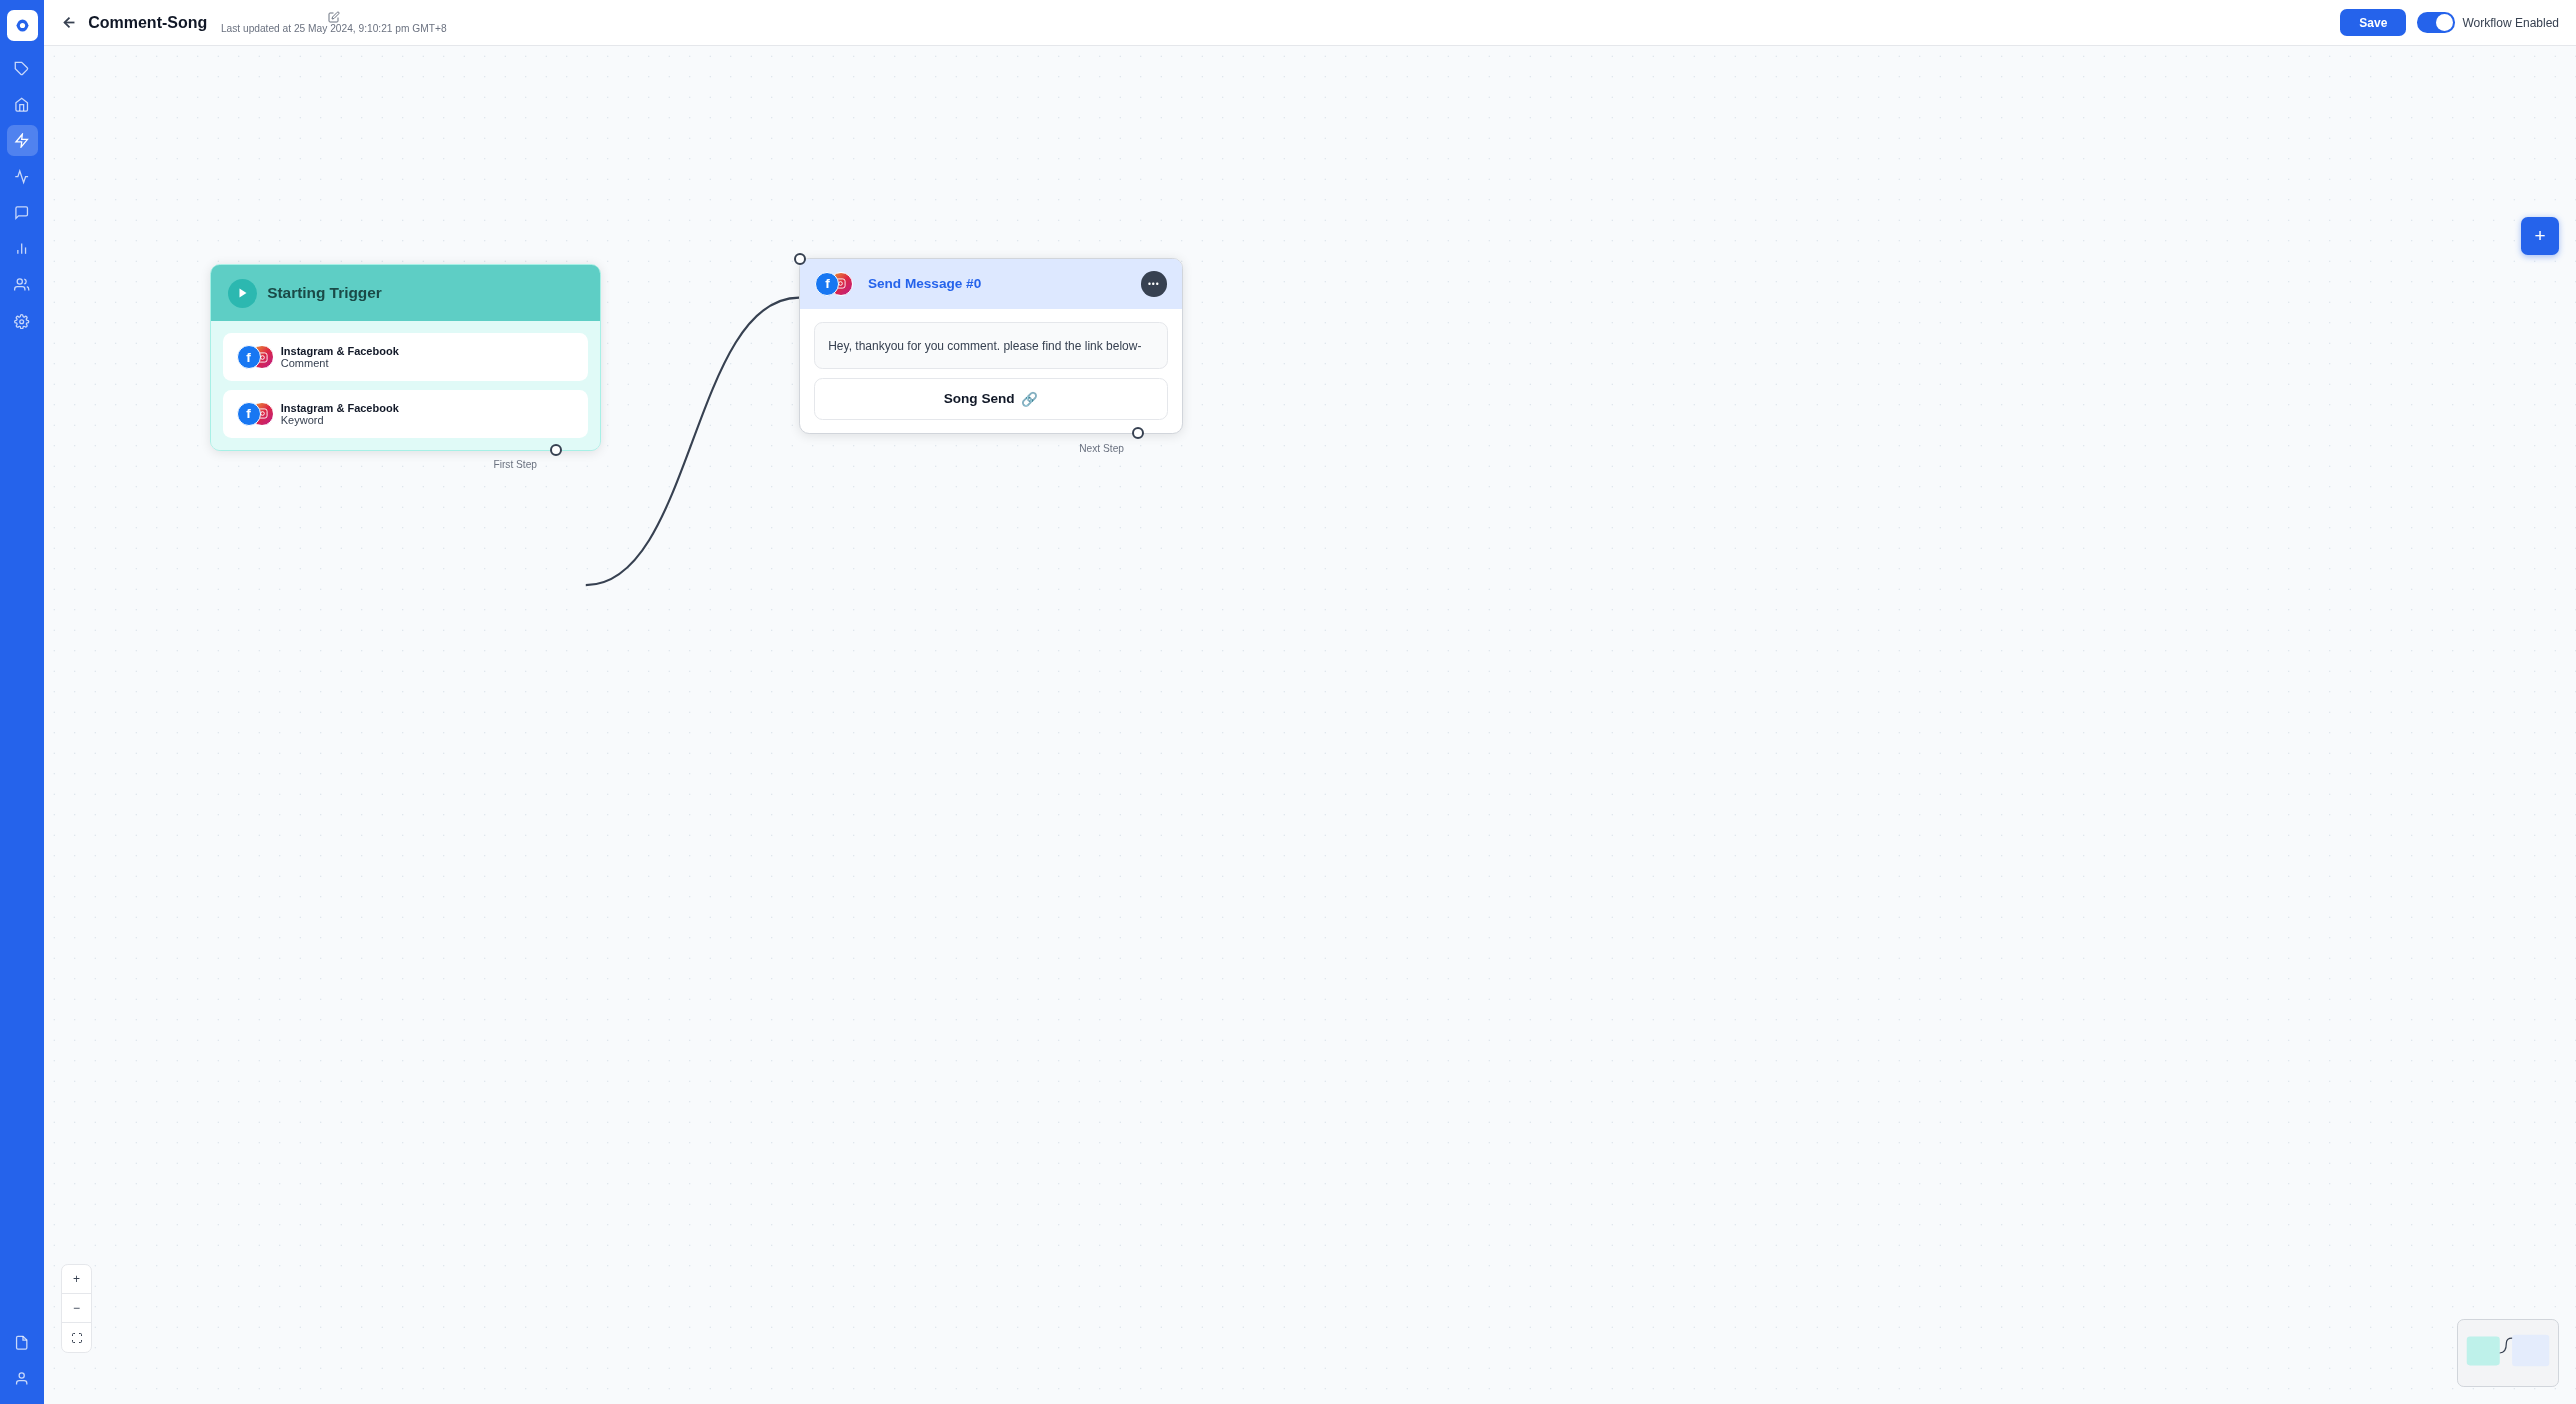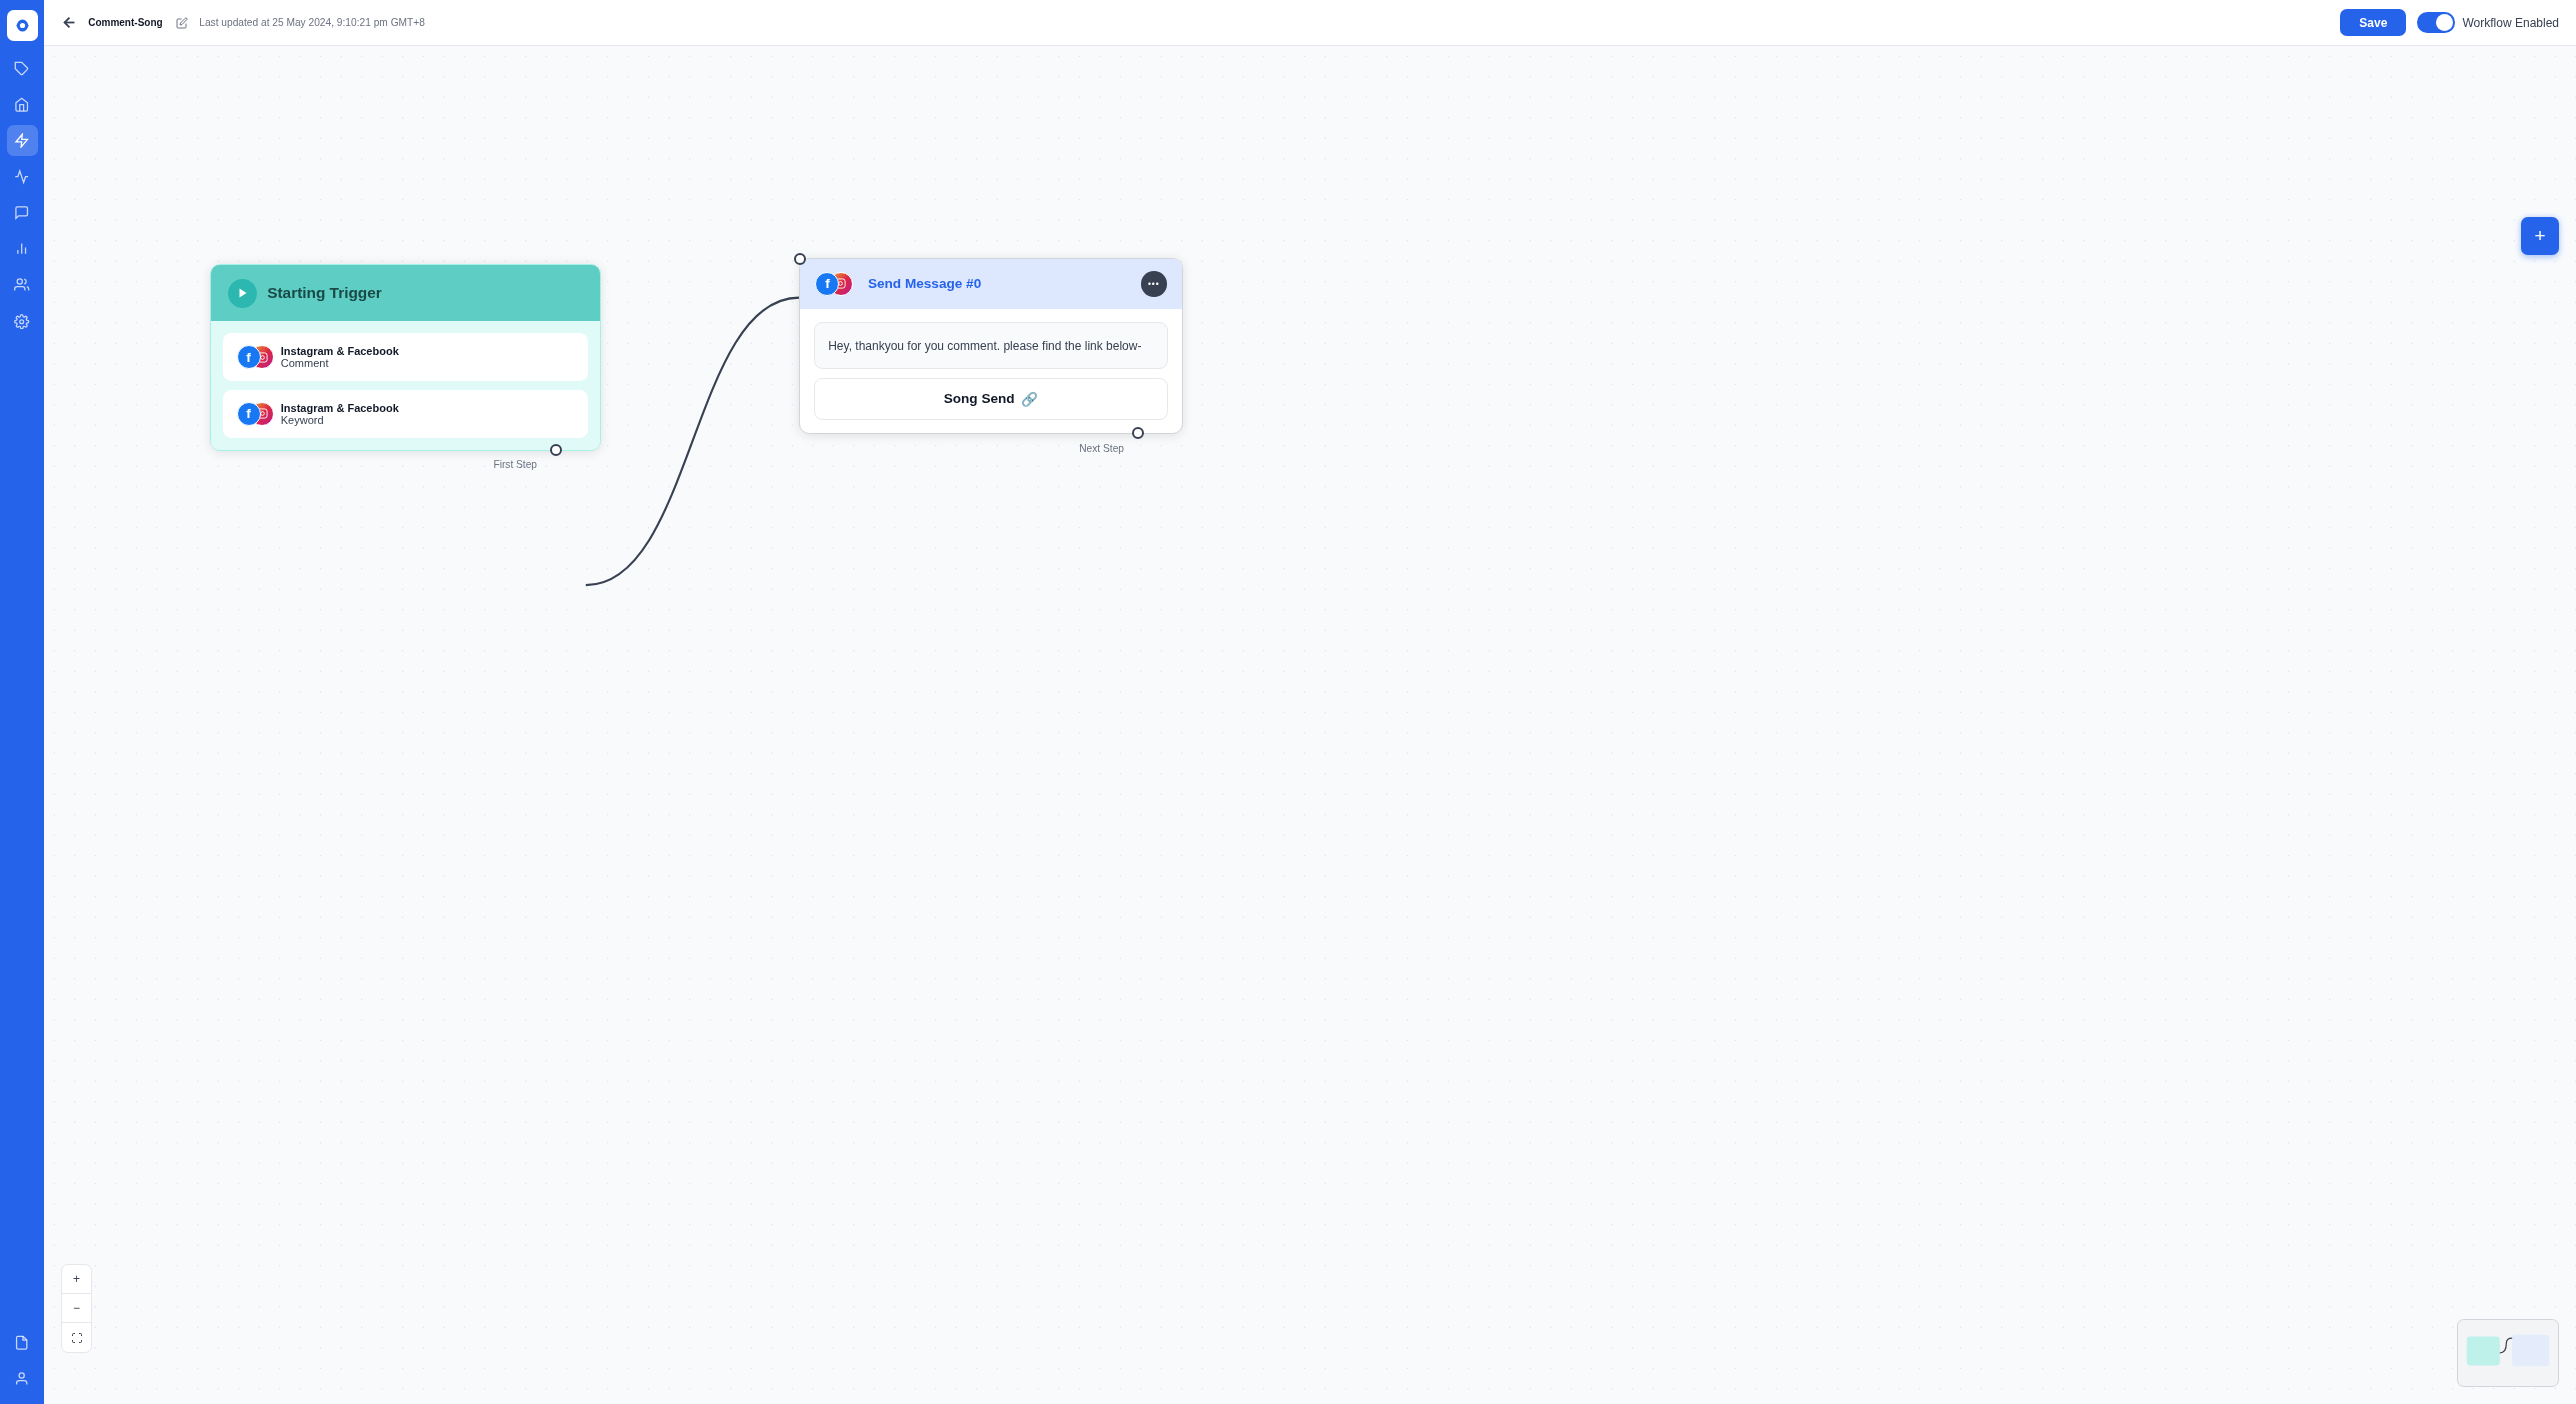--- a/index.html
+++ b/index.html
@@ -50,28 +50,29 @@
       flex-shrink: 0;
     }
     .header-back {
       cursor: pointer;
       color: #374151;
       font-size: 15.4px;
       display: flex; align-items: center;
     }
     .header-title {
       font-weight: 700;
-      font-size: 10px;
+      font-size: 16px;
       color: #111827;
     }
     .header-updated {
       font-size: 10.2px;
       color: #6b7280;
-      display: flex; align-items: center; gap: 11px;
+      display: flex; align-items: center; gap: 0;
       margin-left: 3.4px;
+      flex-direction: column;
     }
     .header-spacer { flex: 1; }
     .save-btn {
       background: #2563eb;
       color: white;
       border: none;
       border-radius: 6.8px;
       padding: 6.8px 19px;
       font-size: 12px;
       font-weight: 600;

